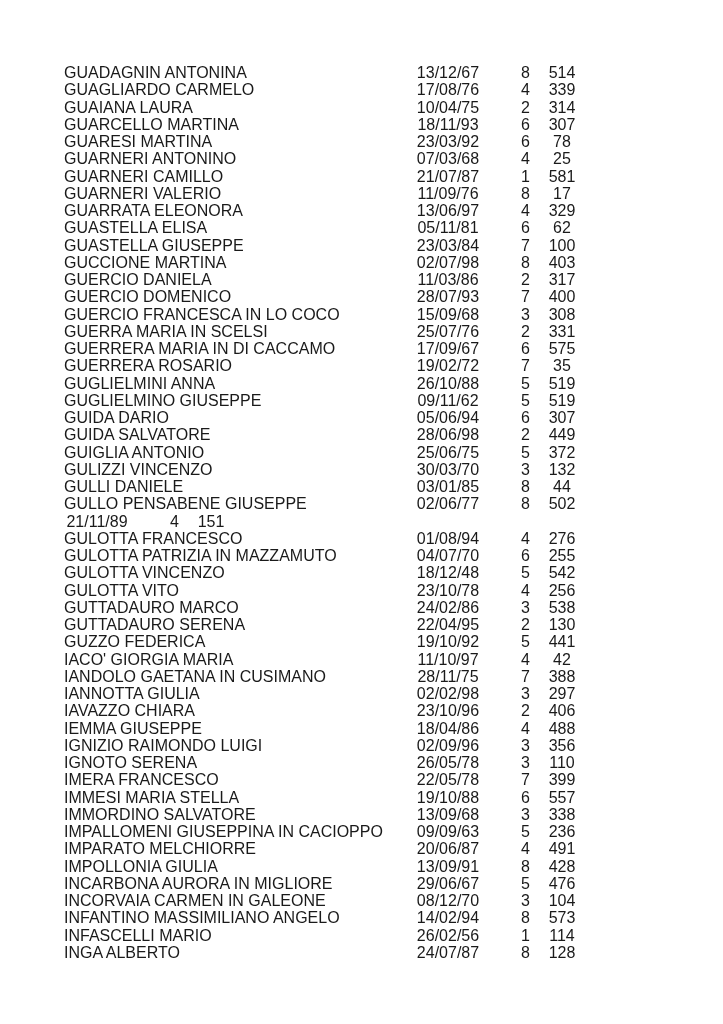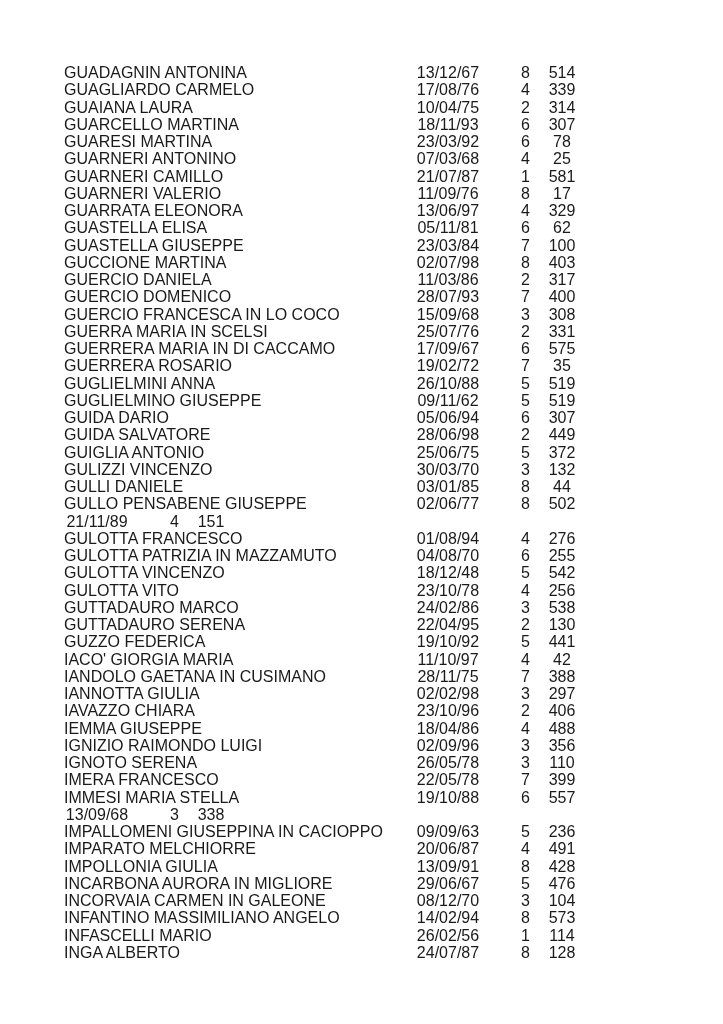--- a/index.html
+++ b/index.html
@@ -217,21 +217,21 @@
         <div class="c-num2">151</div>
       </div>
       <div class="row">
         <div class="c-name">GULOTTA FRANCESCO</div>
         <div class="c-date">01/08/94</div>
         <div class="c-num1">4</div>
         <div class="c-num2">276</div>
       </div>
       <div class="row">
         <div class="c-name">GULOTTA PATRIZIA IN MAZZAMUTO</div>
-        <div class="c-date">04/08/70</div>
+        <div class="c-date">04/07/70</div>
         <div class="c-num1">6</div>
         <div class="c-num2">255</div>
       </div>
       <div class="row">
         <div class="c-name">GULOTTA VINCENZO</div>
         <div class="c-date">18/12/48</div>
         <div class="c-num1">5</div>
         <div class="c-num2">542</div>
       </div>
       <div class="row">
@@ -306,20 +306,21 @@
         <div class="c-num1">7</div>
         <div class="c-num2">399</div>
       </div>
       <div class="row">
         <div class="c-name">IMMESI MARIA STELLA</div>
         <div class="c-date">19/10/88</div>
         <div class="c-num1">6</div>
         <div class="c-num2">557</div>
       </div>
       <div class="row">
+        <div class="c-name">IMMORDINO SALVATORE</div>
         <div class="c-date">13/09/68</div>
         <div class="c-num1">3</div>
         <div class="c-num2">338</div>
       </div>
       <div class="row">
         <div class="c-name">IMPALLOMENI GIUSEPPINA IN CACIOPPO</div>
         <div class="c-date">09/09/63</div>
         <div class="c-num1">5</div>
         <div class="c-num2">236</div>
       </div>

